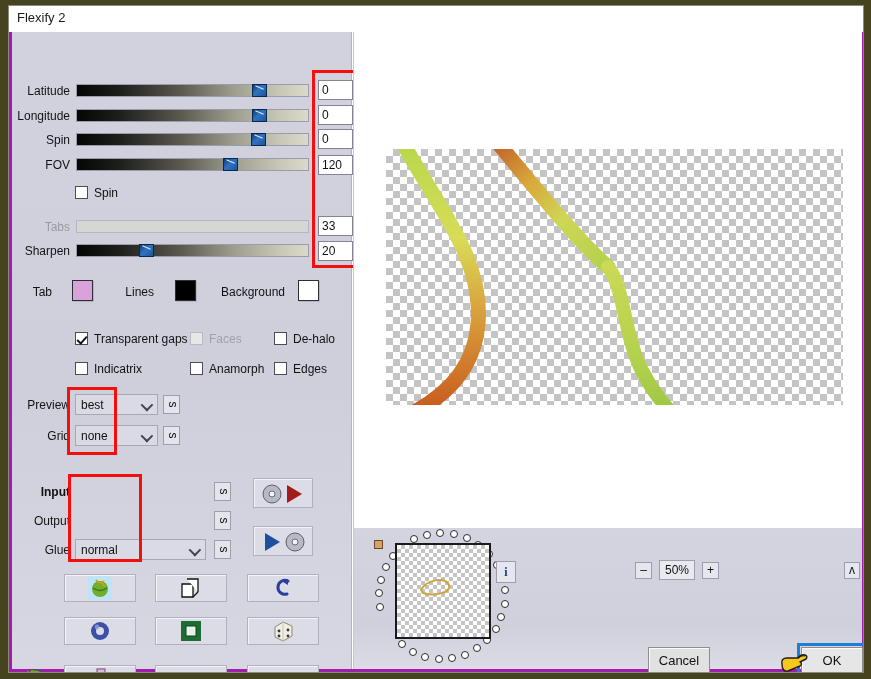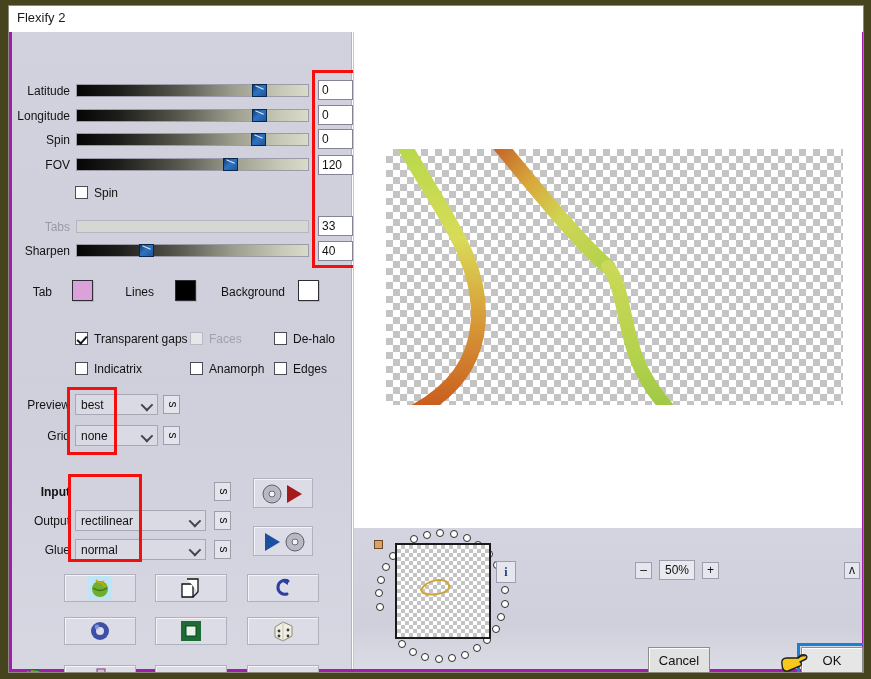--- a/index.html
+++ b/index.html
@@ -152,21 +152,21 @@
       <div class="cbt" style="left:82px;top:154px;">Spin</div>
 
       <div class="lbl dis" style="left:0;top:188px;width:58px;">Tabs</div>
       <div class="strack dis" style="left:64px;top:188px;width:233px;"></div>
       <div class="numf" style="left:306px;top:184px;">33</div>
 
       <div class="lbl" style="left:0;top:212px;width:58px;">Sharpen</div>
       <div class="strack" style="left:64px;top:212px;width:233px;">
         <div class="sthumb" style="left:62px;"></div>
       </div>
-      <div class="numf" style="left:306px;top:209px;">40</div>
+      <div class="numf" style="left:306px;top:209px;">20</div>
 
       <div class="redbox" style="left:300px;top:38px;width:45px;height:198px;"></div>
 
       <div class="lbl" style="left:10px;top:253px;width:30px;">Tab</div>
       <div class="swt" id="sw-tab" style="left: 60px; top: 248px; background: rgb(217, 163, 217);"></div>
       <div class="lbl" style="left:100px;top:253px;width:42px;">Lines</div>
       <div class="swt" id="sw-lines" style="left: 163px; top: 248px; background: rgb(0, 0, 0);"></div>
       <div class="lbl" style="left:193px;top:253px;width:80px;">Background</div>
       <div class="swt" id="sw-bg" style="left: 286px; top: 248px; background: rgb(255, 255, 255);"></div>
 
@@ -202,24 +202,20 @@
       </div>
       <div class="sbtn" style="left:151px;top:394px;"><span>s</span></div>
 
       <div class="redbox" style="left:55px;top:355px;width:50px;height:68px;"></div>
 
 
       <div class="lbl" style="left:0;top:453px;width:58px;font-weight:bold;">Input</div>
       <div class="sbtn" style="left:202px;top:450px;"><span>s</span></div>
 
       <div class="lbl" style="left:0;top:482px;width:58px;">Output</div>
-      <div class="combo" style="left:63px;top:478px;width:131px;">
-        <span class="cv">rectilinear</span>
-        <i class="car"></i>
-      </div>
       <div class="sbtn" style="left:202px;top:479px;"><span>s</span></div>
 
       <div class="lbl" style="left:0;top:511px;width:58px;">Glue</div>
       <div class="combo" style="left:63px;top:507px;width:131px;">
         <span class="cv">normal</span>
         <i class="car"></i>
       </div>
       <div class="sbtn" style="left:202px;top:508px;"><span>s</span></div>
 
       <div class="redbox" style="left:56px;top:442px;width:74px;height:88px;"></div>

